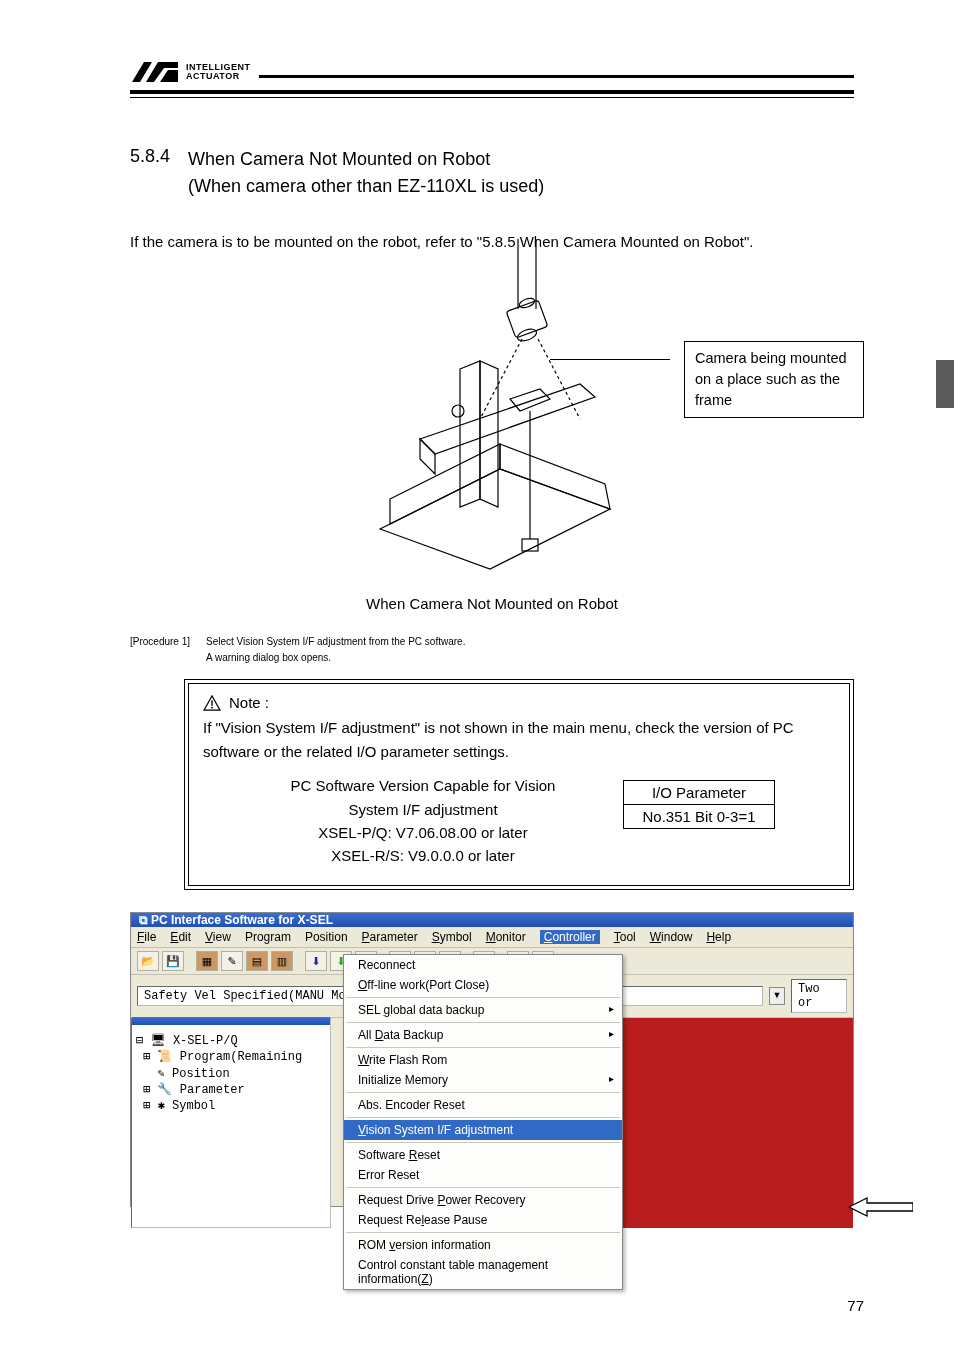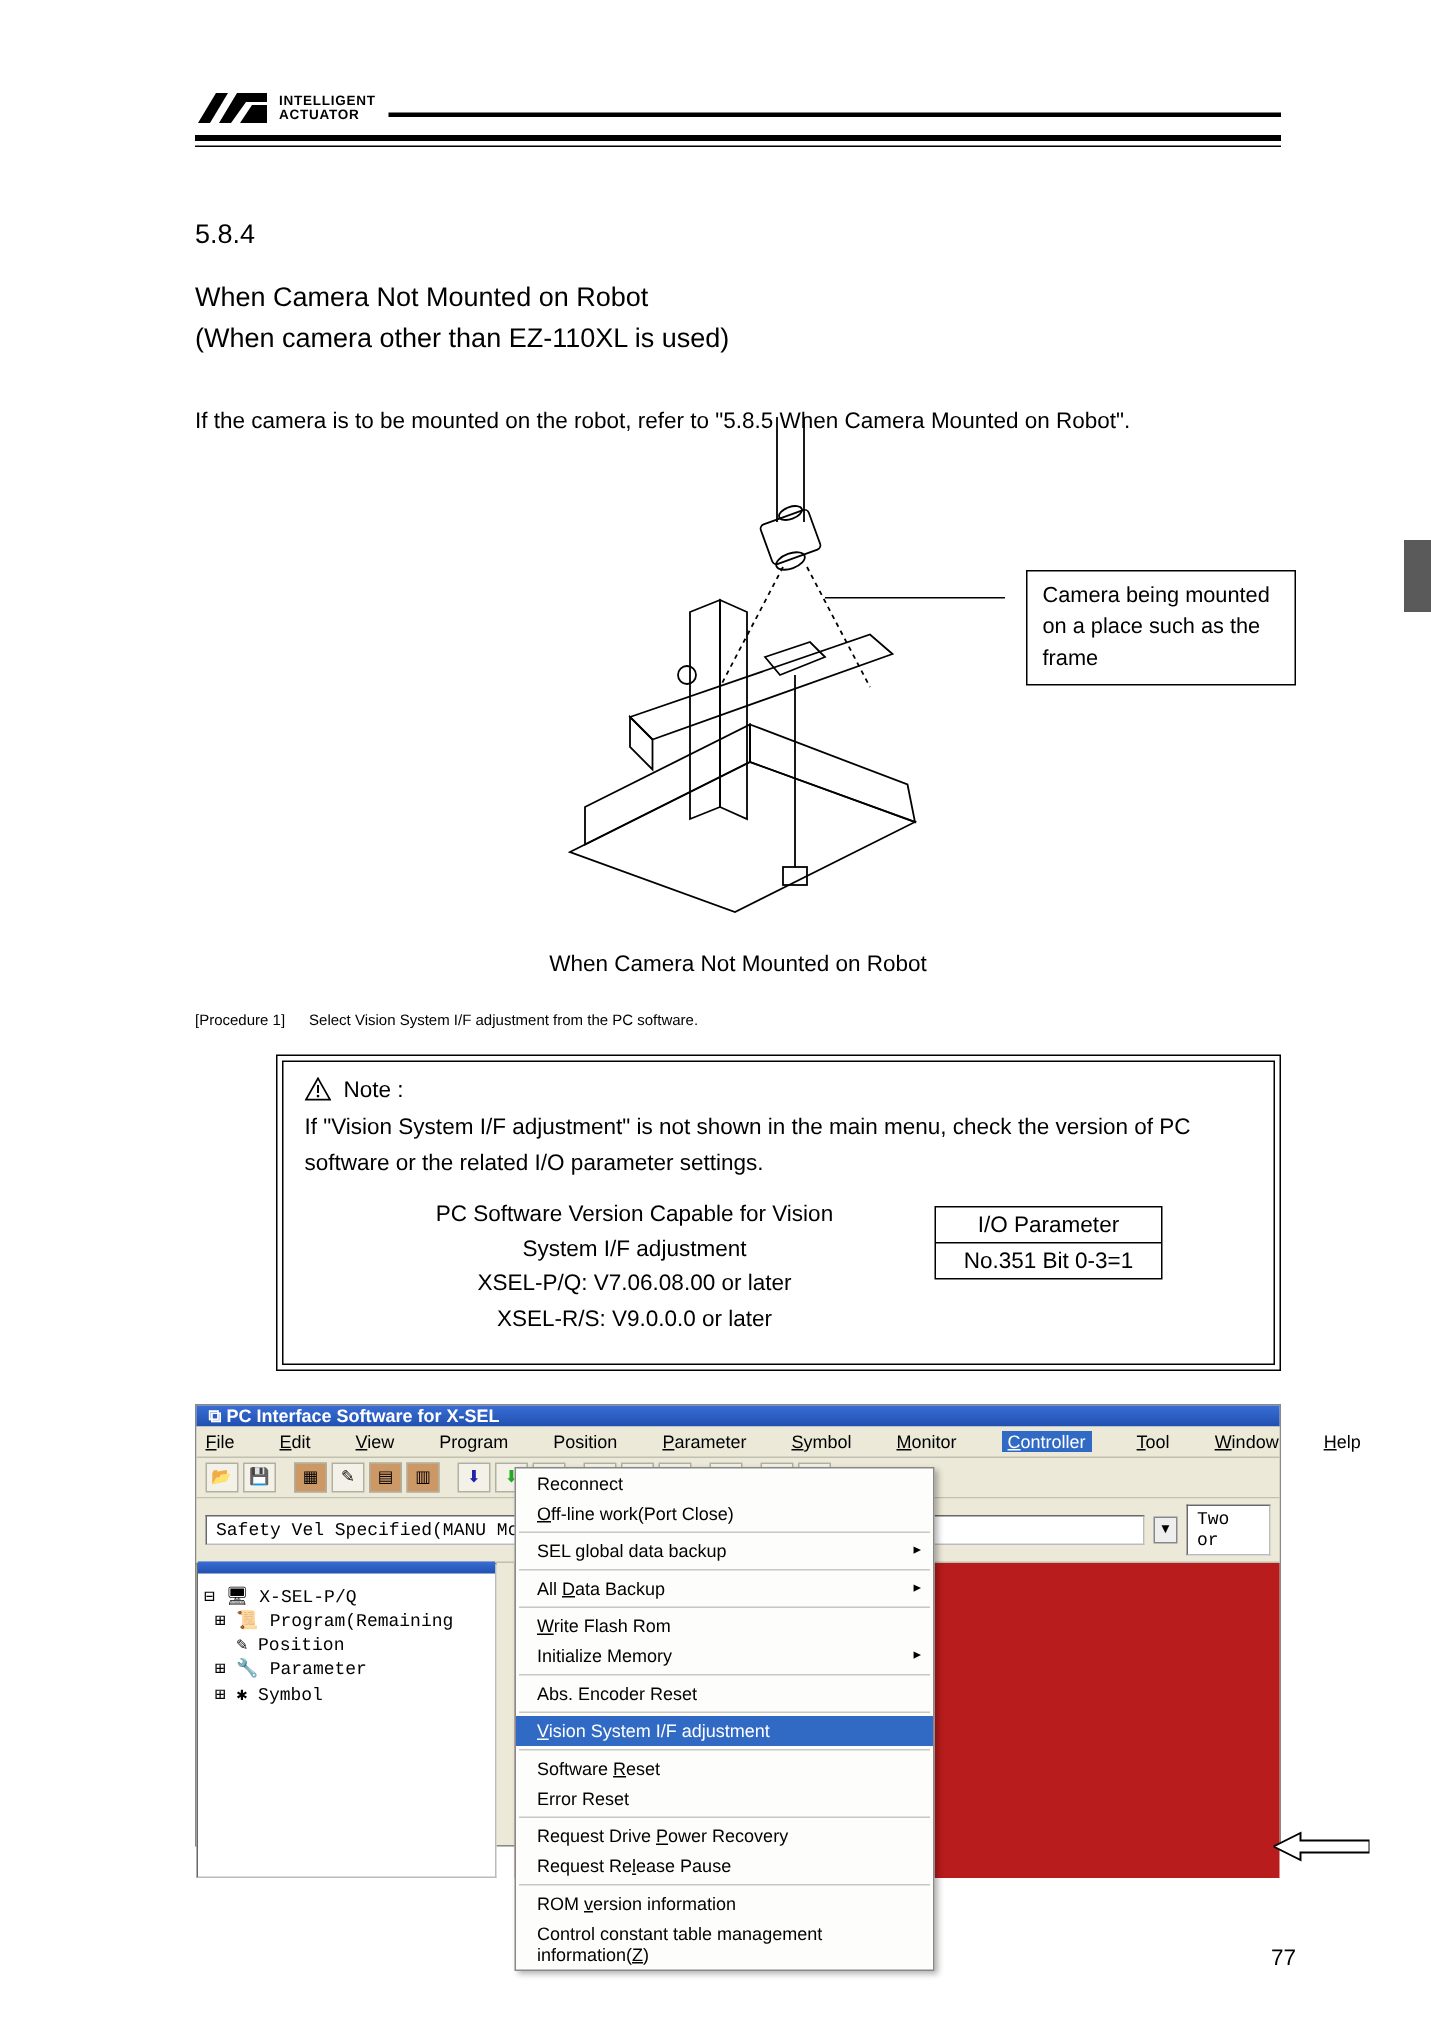--- a/index.html
+++ b/index.html
@@ -46,21 +46,20 @@
     background: #000;
     margin-left: 8px;
     position: relative;
     top: 4px;
   }
   .section-heading {
     display: flex;
     gap: 18px;
     margin-top: 48px;
     font-size: 18px;
-    flex-direction: column;
   }
   .section-num { white-space: nowrap; }
   .section-title { line-height: 1.5; }
   .body-text {
     font-size: 15px;
     line-height: 1.55;
     margin-top: 30px;
   }
   .figure-area {
     position: relative;
@@ -167,21 +166,21 @@
     background: linear-gradient(#3a6ed5, #2050b0);
     color: #fff;
     padding: 0 8px;
     font-size: 12px;
     font-weight: bold;
   }
   .ss-menubar {
     background: #ece9d8;
     padding: 3px 6px;
     display: flex;
-    gap: 30px;
+    gap: 14px;
     border-bottom: 1px solid #c0c0b0;
   }
   .ss-menubar span u { text-decoration: underline; }
   .ss-menubar .active {
     background: #316ac5;
     color: #fff;
     padding: 0 4px;
   }
   .ss-toolbar {
     background: #ece9d8;
@@ -361,20 +360,21 @@
     <div class="callout-line"></div>
     <div class="callout-box">Camera being mounted on a place such as the frame</div>
   </div>
 
   <div class="fig-caption">When Camera Not Mounted on Robot</div>
 
   <div class="procedure">
     <div class="proc-label">[Procedure 1]</div>
     <div>
       <div>Select Vision System I/F adjustment from the PC software.</div>
+      <div>A warning dialog box opens.</div>
     </div>
   </div>
 
   <div class="note-frame">
     <div class="note-outer">
         <div class="note-inner">
       <div class="note-title">
         <svg class="warn-icon" viewBox="0 0 20 18">
           <polygon points="10,1 19,17 1,17" fill="none" stroke="#000" stroke-width="1.3"></polygon>
           <line x1="10" y1="6" x2="10" y2="12" stroke="#000" stroke-width="1.5"></line>

